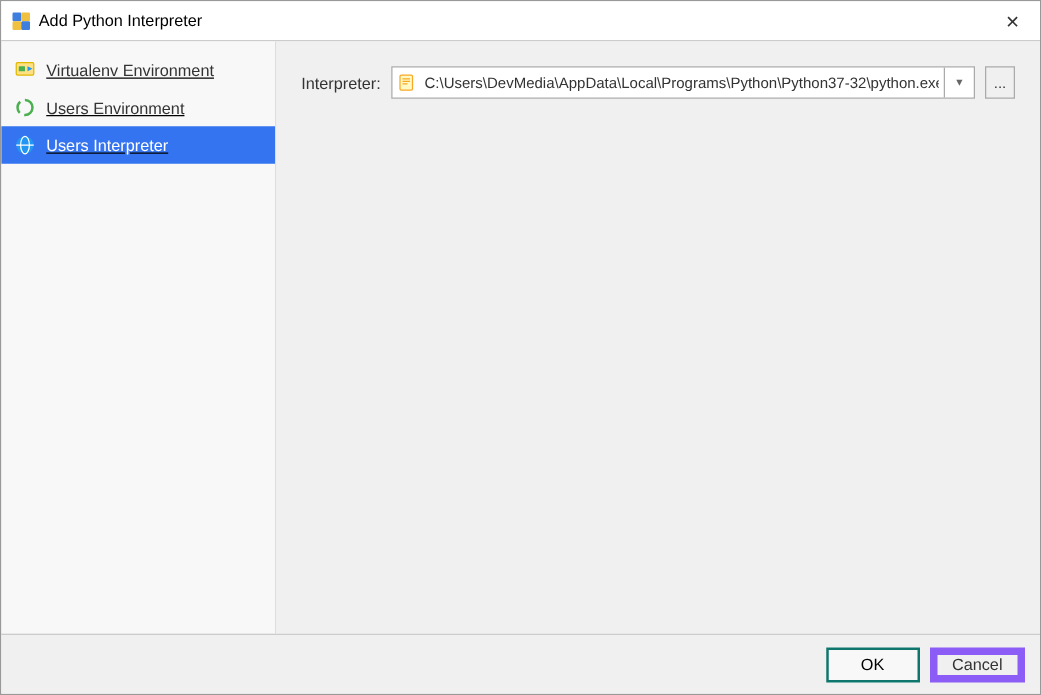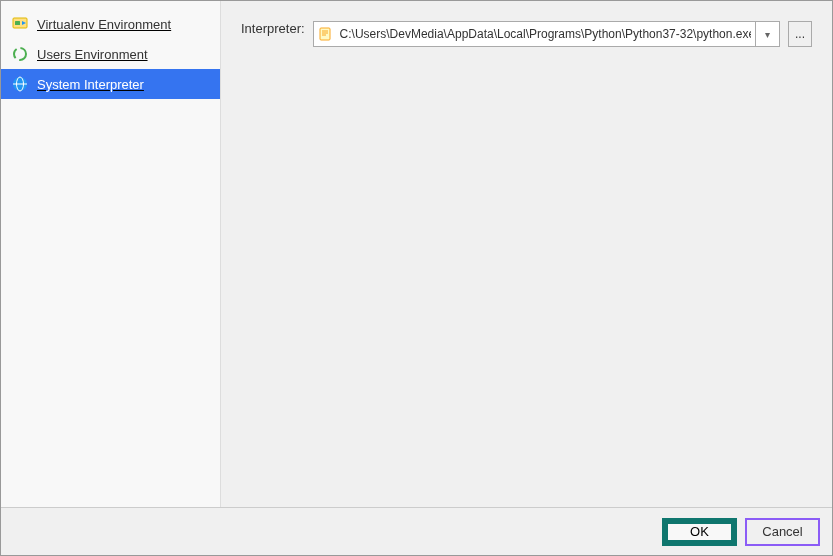--- a/index.html
+++ b/index.html
@@ -109,20 +109,21 @@
     .main-content {
       flex: 1;
       padding: 20px;
       background: #f0f0f0;
       display: flex;
       flex-direction: column;
     }
 
     .interpreter-row {
       display: flex;
+      align-items: center;
       gap: 8px;
       margin-bottom: 12px;
     }
 
     .interpreter-label {
       color: #333;
       white-space: nowrap;
       font-size: 13px;
     }
 
@@ -187,42 +188,54 @@
       align-items: center;
       justify-content: flex-end;
       padding: 0 12px;
       gap: 8px;
       flex-shrink: 0;
     }
 
     .footer-btn {
       min-width: 75px;
       height: 28px;
-      border: 2px solid #8b5cf6;
+      border: 6px solid #8b5cf6;
       background: #f0f0f0;
       cursor: pointer;
       font-size: 13px;
       color: #333;
       display: flex;
       align-items: center;
       justify-content: center;
       padding: 0 12px;
     }
 
     .footer-btn.primary {
-      border: 6px solid #0f766e;
+      border: 2px solid #0f766e;
       background: #f8f8f8;
       color: #000;
     }
   </style>
 </head>
 <body>
 
 <div class="dialog">
 
+  <div class="title-bar">
+    <div class="title-bar-icon">
+      <svg width="16" height="16" viewBox="0 0 16 16">
+        <rect width="7" height="7" x="1" y="1" fill="#3e7ede" rx="1"></rect>
+        <rect width="7" height="7" x="8" y="1" fill="#f0c040" rx="1"></rect>
+        <rect width="7" height="7" x="1" y="8" fill="#f0c040" rx="1"></rect>
+        <rect width="7" height="7" x="8" y="8" fill="#3e7ede" rx="1"></rect>
+      </svg>
+    </div>
+    <span class="title-bar-text">Add Python Interpreter</span>
+    <button class="title-bar-close">✕</button>
+  </div>
 
   <div class="dialog-body">
 
     <div class="sidebar">
 
       <div class="sidebar-item">
         <div class="sidebar-item-icon">
           <svg width="16" height="16" viewBox="0 0 16 16">
             <rect x="1" y="2" width="14" height="10" rx="1" fill="#ffe082" stroke="#e0b800" stroke-width="1"></rect>
             <rect x="3" y="5" width="5" height="4" rx="0.5" fill="#4caf50"></rect>
@@ -242,21 +255,21 @@
       </div>
 
       <div class="sidebar-item active">
         <div class="sidebar-item-icon">
           <svg width="16" height="16" viewBox="0 0 16 16">
             <circle cx="8" cy="8" r="7" fill="#2196f3"></circle>
             <ellipse cx="8" cy="8" rx="3.5" ry="7" fill="none" stroke="white" stroke-width="1"></ellipse>
             <line x1="1" y1="8" x2="15" y2="8" stroke="white" stroke-width="1"></line>
           </svg>
         </div>
-        <span class="sidebar-item-label">System Interpreter</span>
+        <span class="sidebar-item-label">Users Interpreter</span>
       </div>
 
 
     </div>
 
     <div class="main-content">
 
       <div class="interpreter-row">
         <label class="interpreter-label">Interpreter:</label>
         <div class="interpreter-input-wrapper">

